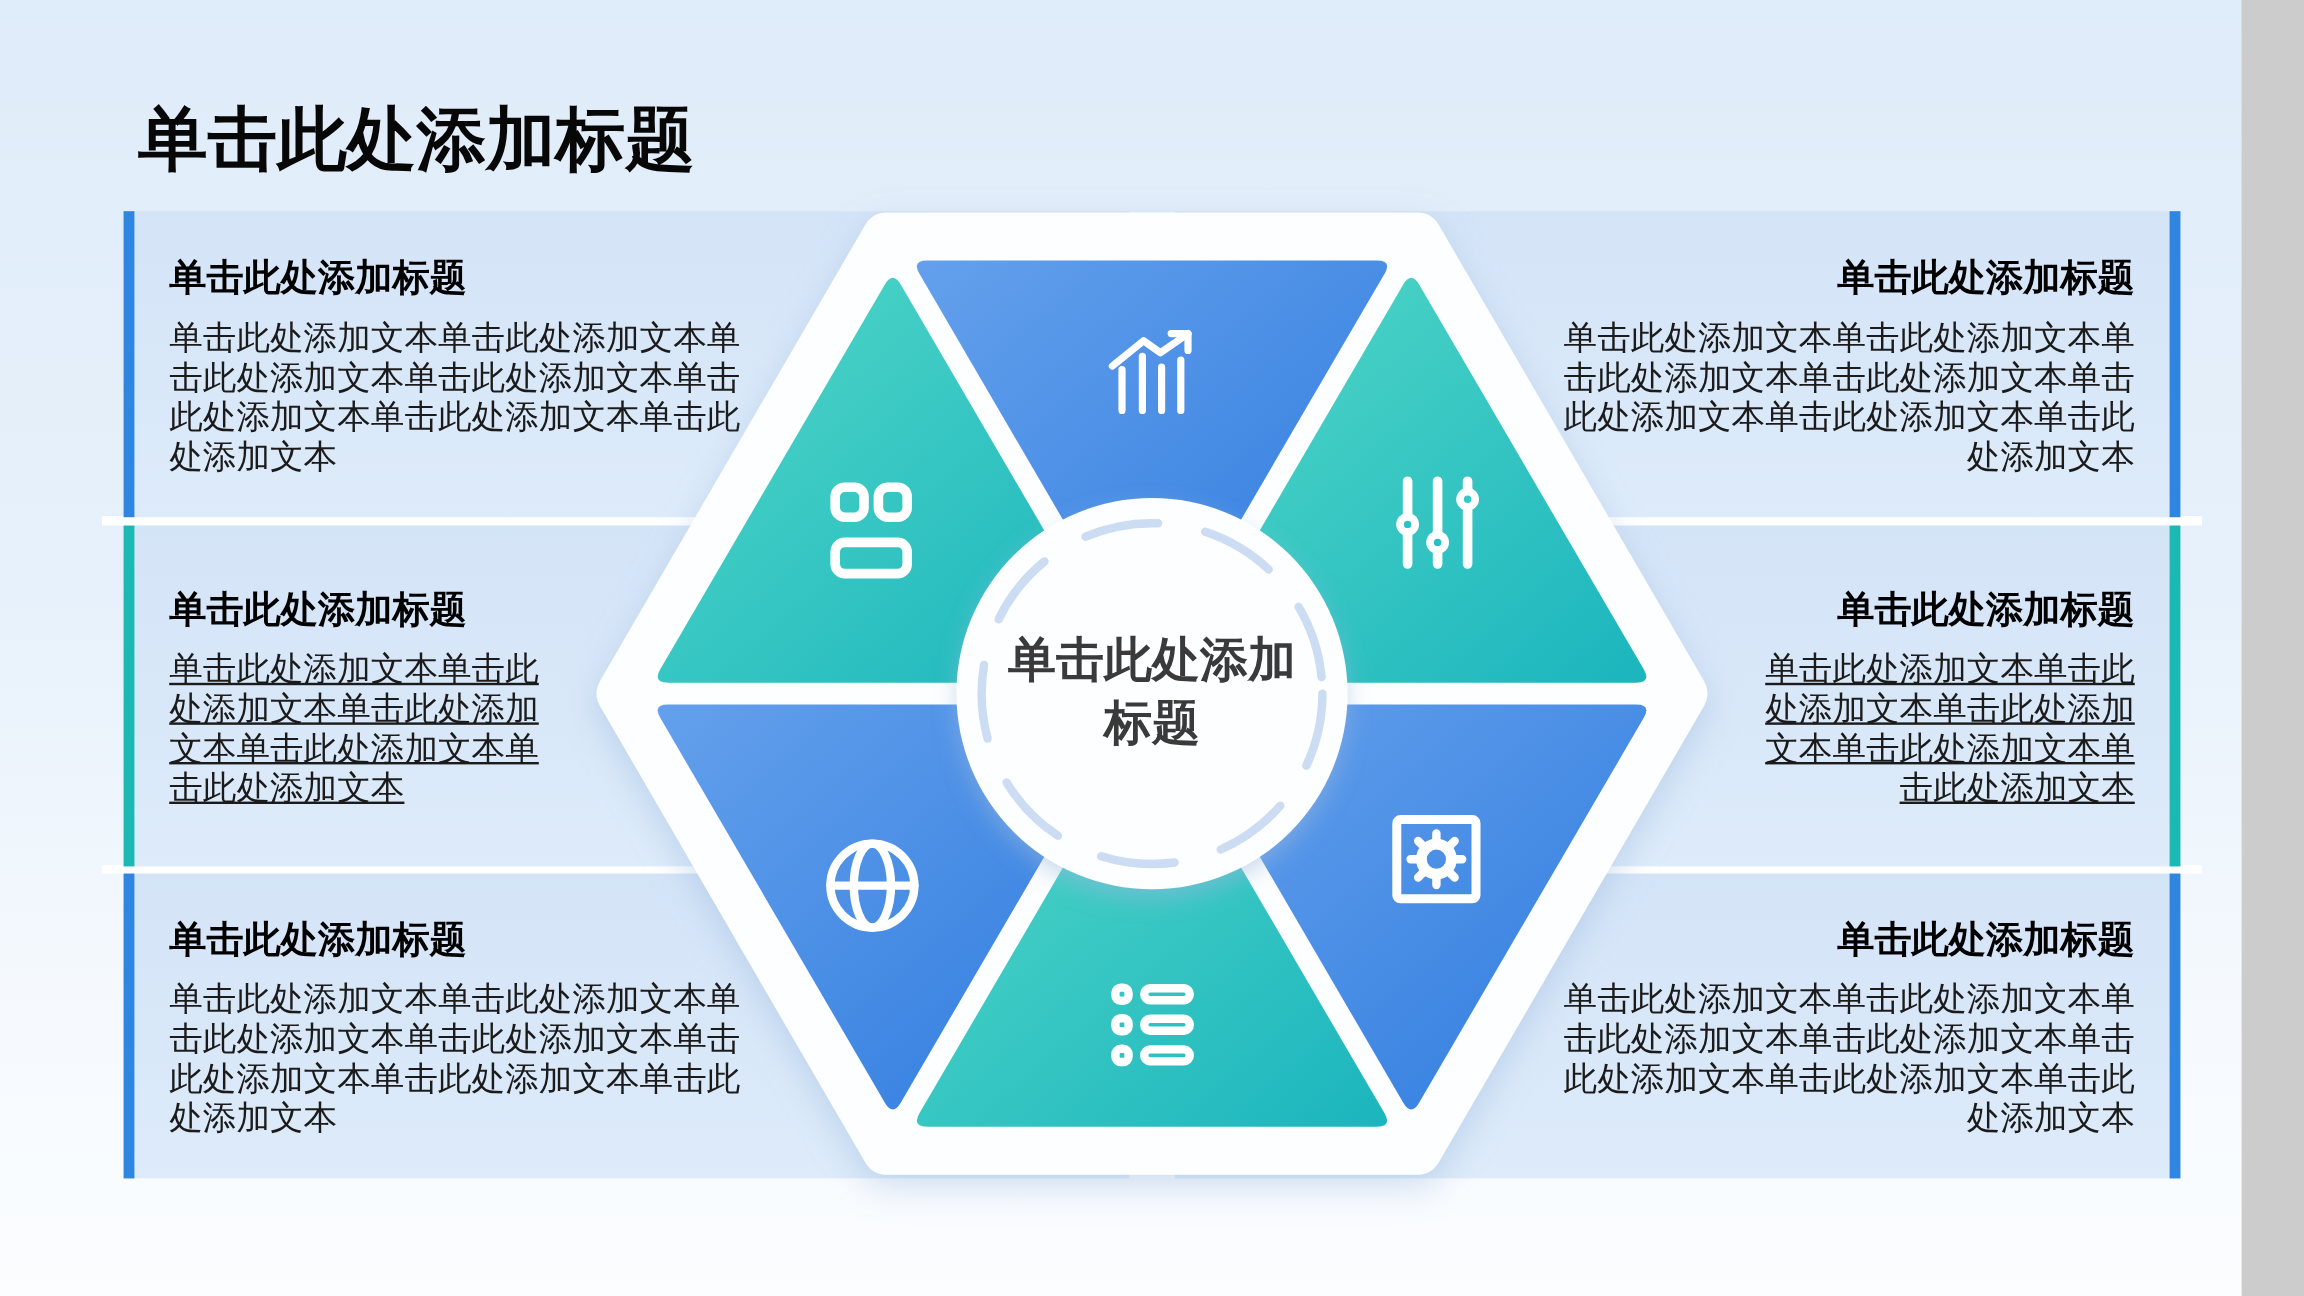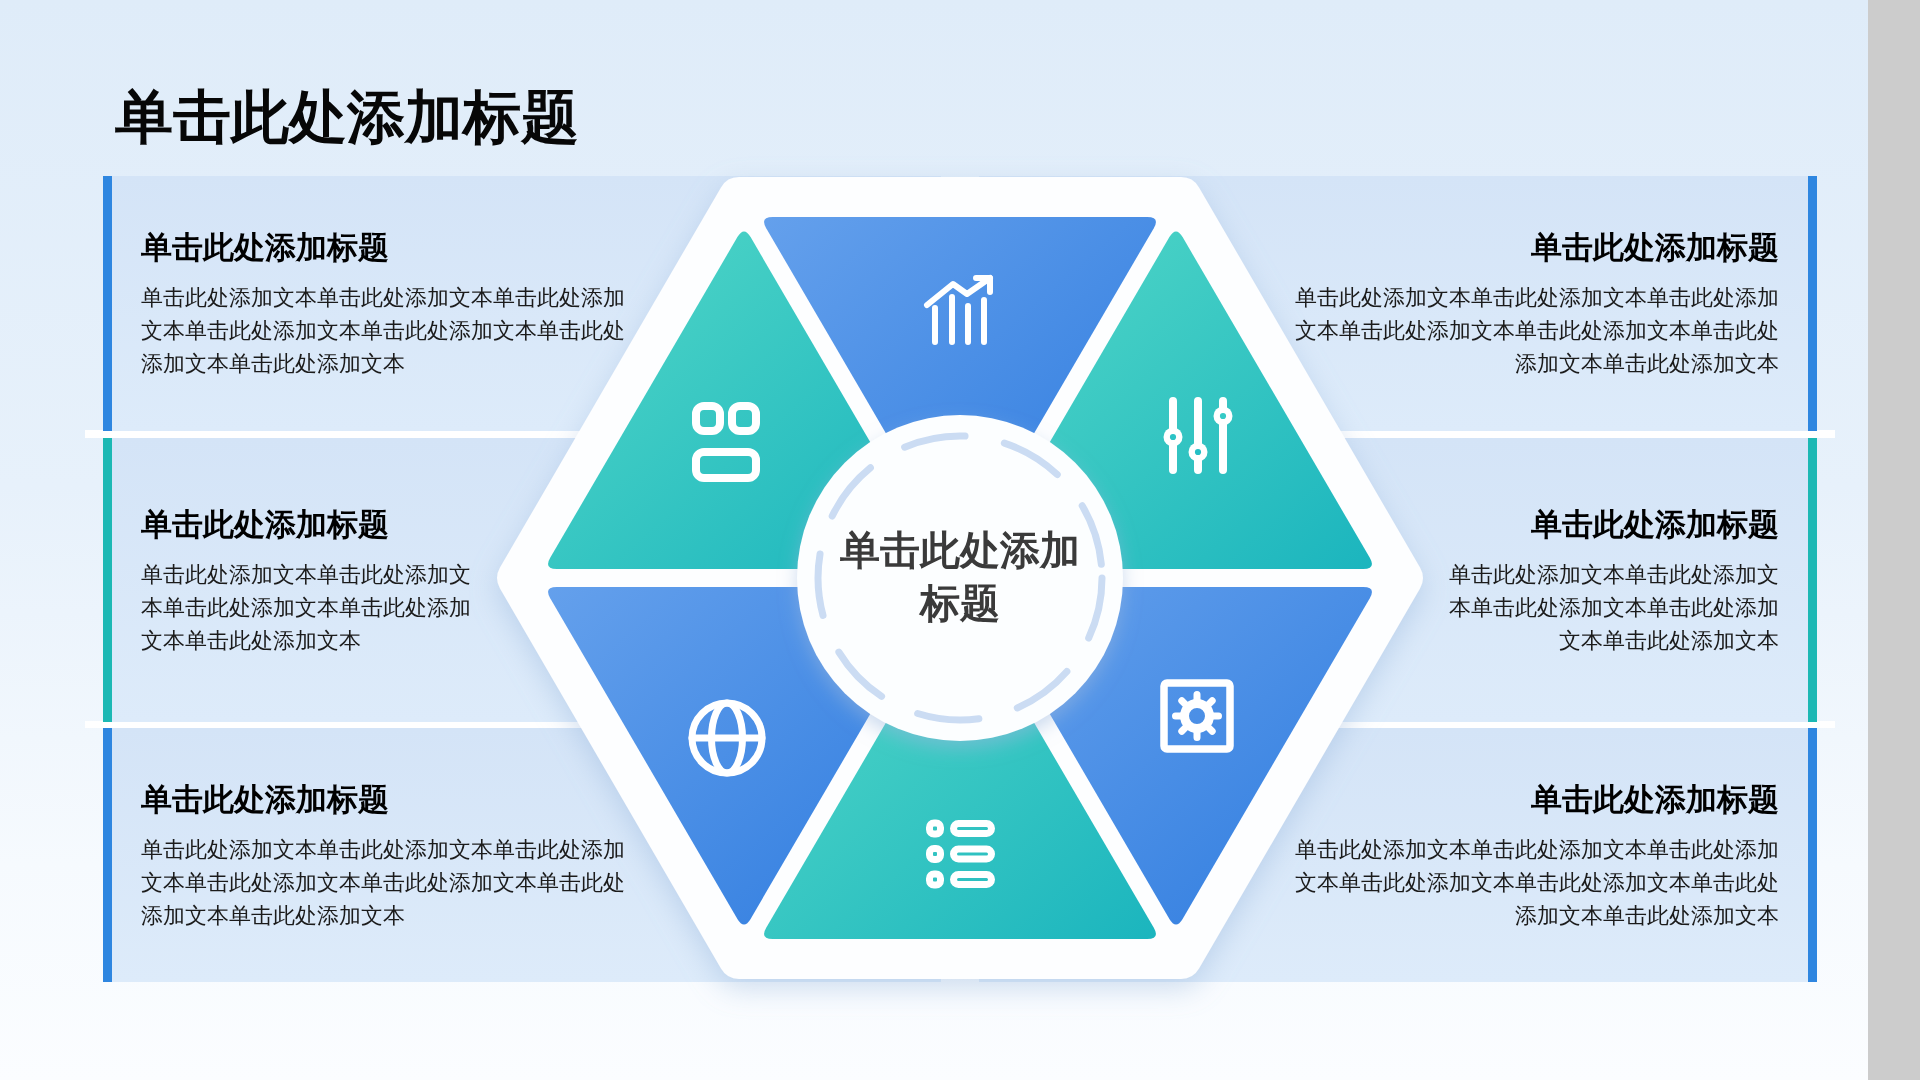--- a/index.html
+++ b/index.html
@@ -18,23 +18,23 @@
   .panel{
     position:absolute;display:flex;z-index:2;
     background:linear-gradient(180deg,#D4E4F7 0%,#DDEBFA 100%);
   }
   .panel .accent{width:9px;flex:none;}
   .panel .content{flex:1;display:flex;flex-direction:column;justify-content:center;}
   .panel.left .content{padding-left:29px;align-items:flex-start;text-align:left;}
   .panel.right{flex-direction:row-reverse;}
   .panel.right .content{padding-right:29px;align-items:flex-end;text-align:right;}
   .panel h2{font-size:31px;line-height:42px;font-weight:800;color:#000;margin:0 0 12px 0;}
-  .panel p{font-size:22px;line-height:33px;color:#1b1b1b;margin:0;word-break:break-all;}
+  .panel p{font-size:28px;line-height:33px;color:#1b1b1b;margin:0;word-break:break-all;}
   .body-wide{width:485px;}
-  .body-narrow{width:331px;}
+  .body-narrow{width:331px;text-decoration:underline;}
   .pl{left:103px;width:838px;}
   .pr{left:979px;width:838px;}
   .r1{top:176px;height:255px;}
   .r2{top:438px;height:284px;}
   .r3{top:728px;height:254px;}
   svg.hexlayer{position:absolute;left:0;top:0;z-index:3;}
   .center-title{
     position:absolute;left:760px;top:524px;width:400px;z-index:4;
     text-align:center;font-size:40px;line-height:53px;font-weight:800;color:#3A3A3A;
   }

